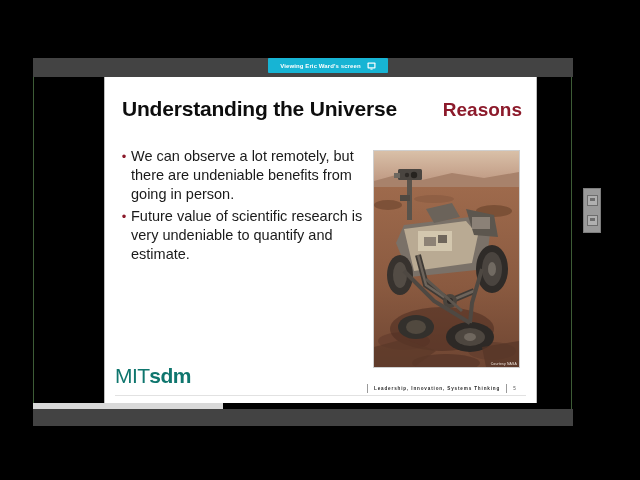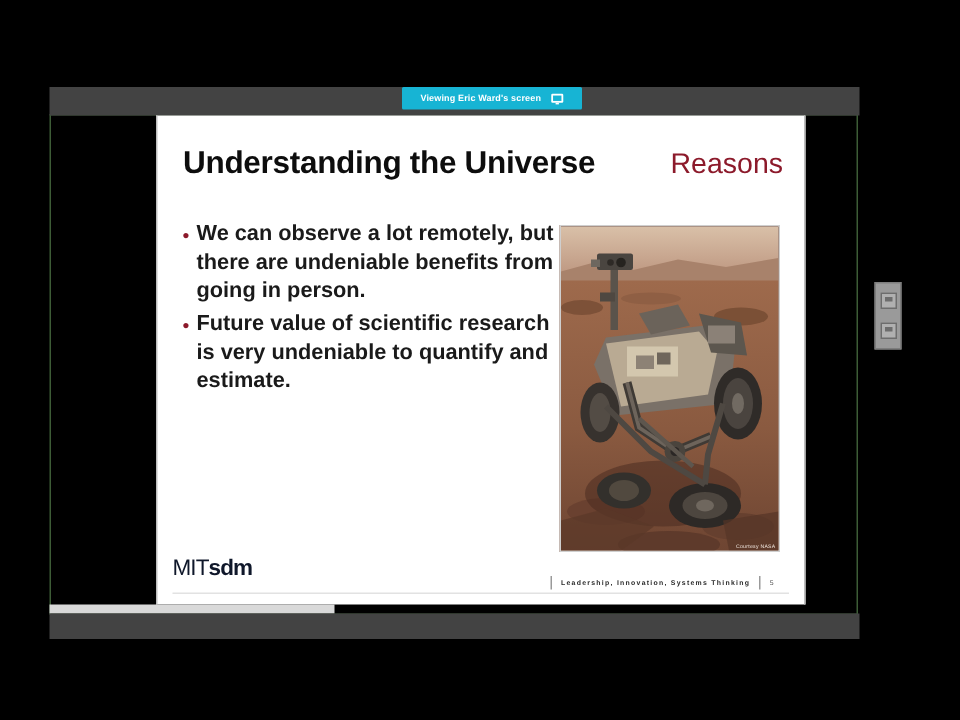--- a/index.html
+++ b/index.html
@@ -143,21 +143,21 @@
   }
   .slide-title {
     font-size: 21px;
     font-weight: bold;
     color: #0d0d0d;
     letter-spacing: -0.2px;
     white-space: nowrap;
   }
   .slide-kicker {
     font-size: 19px;
-    font-weight: normal;
+    font-weight: bold;
     color: #8c1a2b;
     white-space: nowrap;
   }
 
   
   .bullets {
     position: absolute;
     left: 12px;
     top: 70px;
     width: 255px;
@@ -173,21 +173,20 @@
     line-height: 19px;
     width: 14px;
     flex: 0 0 14px;
     text-align: center;
   }
   .bullet-text {
     color: #1a1a1a;
     font-size: 14.5px;
     line-height: 19px;
     flex: 1;
-    font-weight: bold;
   }
 
   
   .photo {
     position: absolute;
     left: 268px;
     top: 73px;
     width: 147px;
     height: 218px;
     border: 1px solid #cfcfcf;
@@ -204,23 +203,23 @@
     font-size: 3.4px;
     letter-spacing: 0.2px;
     font-family: "Liberation Sans", sans-serif;
   }
 
   
   .footer-logo {
     position: absolute;
     left: 10px;
     bottom: 17px;
-    font-size: 15px;
+    font-size: 21px;
     letter-spacing: -0.6px;
-    color: #0f172a;
+    color: #0f766e;
     line-height: 1;
   }
   .footer-logo .mit {
     font-weight: 300;
     font-family: "Liberation Sans", sans-serif;
   }
   .footer-logo .sdm {
     font-weight: bold;
   }
 

